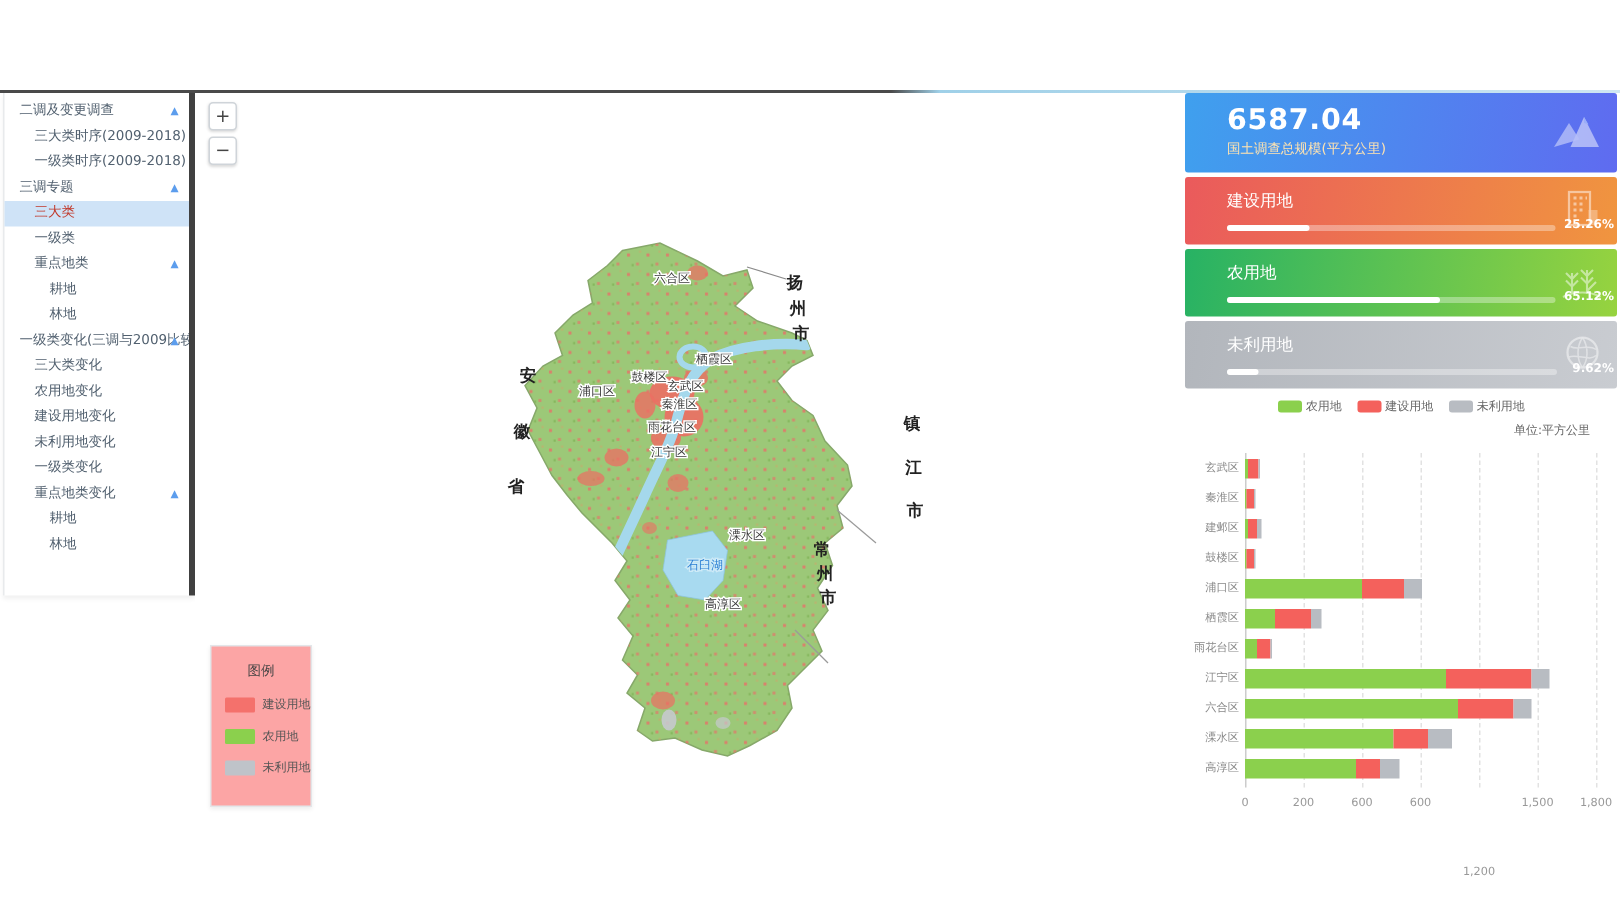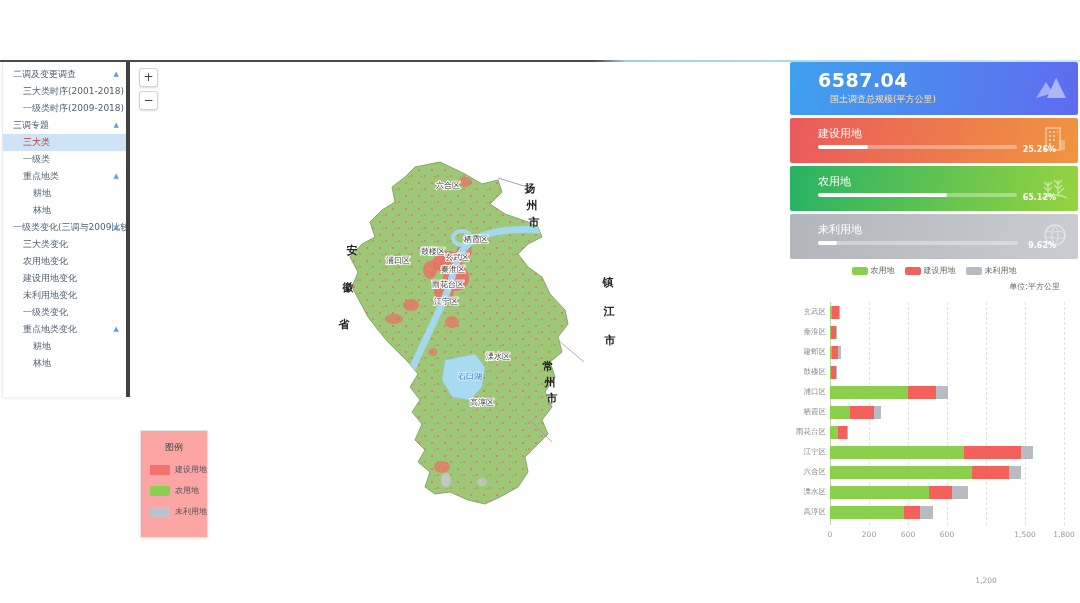--- a/index.html
+++ b/index.html
@@ -29,27 +29,27 @@
                 background:#fca5a5; border:1px solid #e3e6e9; box-shadow:0 1px 3px rgba(0,0,0,.08);
                 font-size:8px; color:#555; }
   .map-legend .lg-title { text-align:center; margin-top:10px; font-size:9px; color:#444; }
   .lg-row { display:flex; align-items:center; margin:10px 0 0 9px; }
   .lg-swatch { width:20px; height:10px; border-radius:1px; margin-right:5px; flex:none; }
   
   .right-panel { position:absolute; left:790px; top:62px; width:288px; height:483px; background:#fff;text-decoration:underline; }
   .card { position:absolute; left:0; width:288px; border-radius:2px; color:#fff; overflow:hidden; }
   .card-total { top:0; height:53px; background:linear-gradient(100deg,#3fa0ee 0%,#5f6bf0 100%); }
   .card-total .big { font-size:19px; font-weight:bold; margin:7px 0 2px 28px; letter-spacing:.5px; }
-  .card-total .cap { font-size:9px; color:#ffe3b0; margin-left:40px; }
+  .card-total .cap { font-size:9px; color:#ffe3b0; margin-left:28px; }
   .card-stat { height:45px; }
   .card-build { top:56px;  background:linear-gradient(100deg,#ea5a5c 0%,#f0953f 100%); }
   .card-agri  { top:104px; background:linear-gradient(100deg,#27b264 0%,#97d33f 100%); }
   .card-unused{ top:152px; background:linear-gradient(100deg,#b2b6bc 0%,#c9ccd1 100%); }
   .card-stat .t { font-size:11px; margin:8px 0 0 28px; }
-  .bar-row { position:absolute; left:28px; right:22px; bottom:9px; display:flex; align-items:flex-start; }
+  .bar-row { position:absolute; left:28px; right:2px; bottom:9px; display:flex; align-items:flex-end; }
   .track { flex:1; height:4px; border-radius:2px; background:rgba(255,255,255,.35); position:relative; }
   .fill  { position:absolute; left:0; top:0; height:4px; border-radius:2px; background:#fff; }
   .pct { font-size:8px; font-weight:bold; margin-left:6px; color:#fff; min-width:32px; text-align:right; }
   .card-icon { position:absolute; right:10px; top:8px; opacity:.55; }
   .card-total .card-icon { top:12px; }
   
   .chart-legend { position:absolute; left:0; top:203px; width:288px; display:flex;
                   justify-content:center; gap:10px; font-size:8px; color:#666; }
   .cl-item { display:flex; align-items:center; gap:3px; cursor:pointer; }
   .cl-swatch { width:16px; height:8px; border-radius:2px; }
@@ -67,21 +67,21 @@
   .lake-label { font-size:8px; fill:#2a7fd4; paint-order:stroke; stroke:#cdeaf7; stroke-width:2px; }
   .city-char  { font-size:11px; font-weight:bold; fill:#222; }
 </style>
 </head>
 <body>
 
 <div class="topline"></div>
 
 <div class="sidebar" id="sidebar">
     <div class="tree-item lv1"><span>二调及变更调查</span><span class="tree-arrow">▲</span></div>
-    <div class="tree-item lv2"><span>三大类时序(2001-2018)</span></div>
+    <div class="tree-item lv2"><span>三大类时序(2009-2018)</span></div>
     <div class="tree-item lv2"><span>一级类时序(2009-2018)</span></div>
     <div class="tree-item lv1"><span>三调专题</span><span class="tree-arrow">▲</span></div>
     <div class="tree-item lv2 selected"><span>三大类</span></div>
     <div class="tree-item lv2"><span>一级类</span></div>
     <div class="tree-item lv2"><span>重点地类</span><span class="tree-arrow">▲</span></div>
     <div class="tree-item lv3"><span>耕地</span></div>
     <div class="tree-item lv3"><span>林地</span></div>
     <div class="tree-item lv1"><span>一级类变化(三调与2009比较)</span><span class="tree-arrow">▲</span></div>
     <div class="tree-item lv2"><span>三大类变化</span></div>
     <div class="tree-item lv2"><span>农用地变化</span></div>

